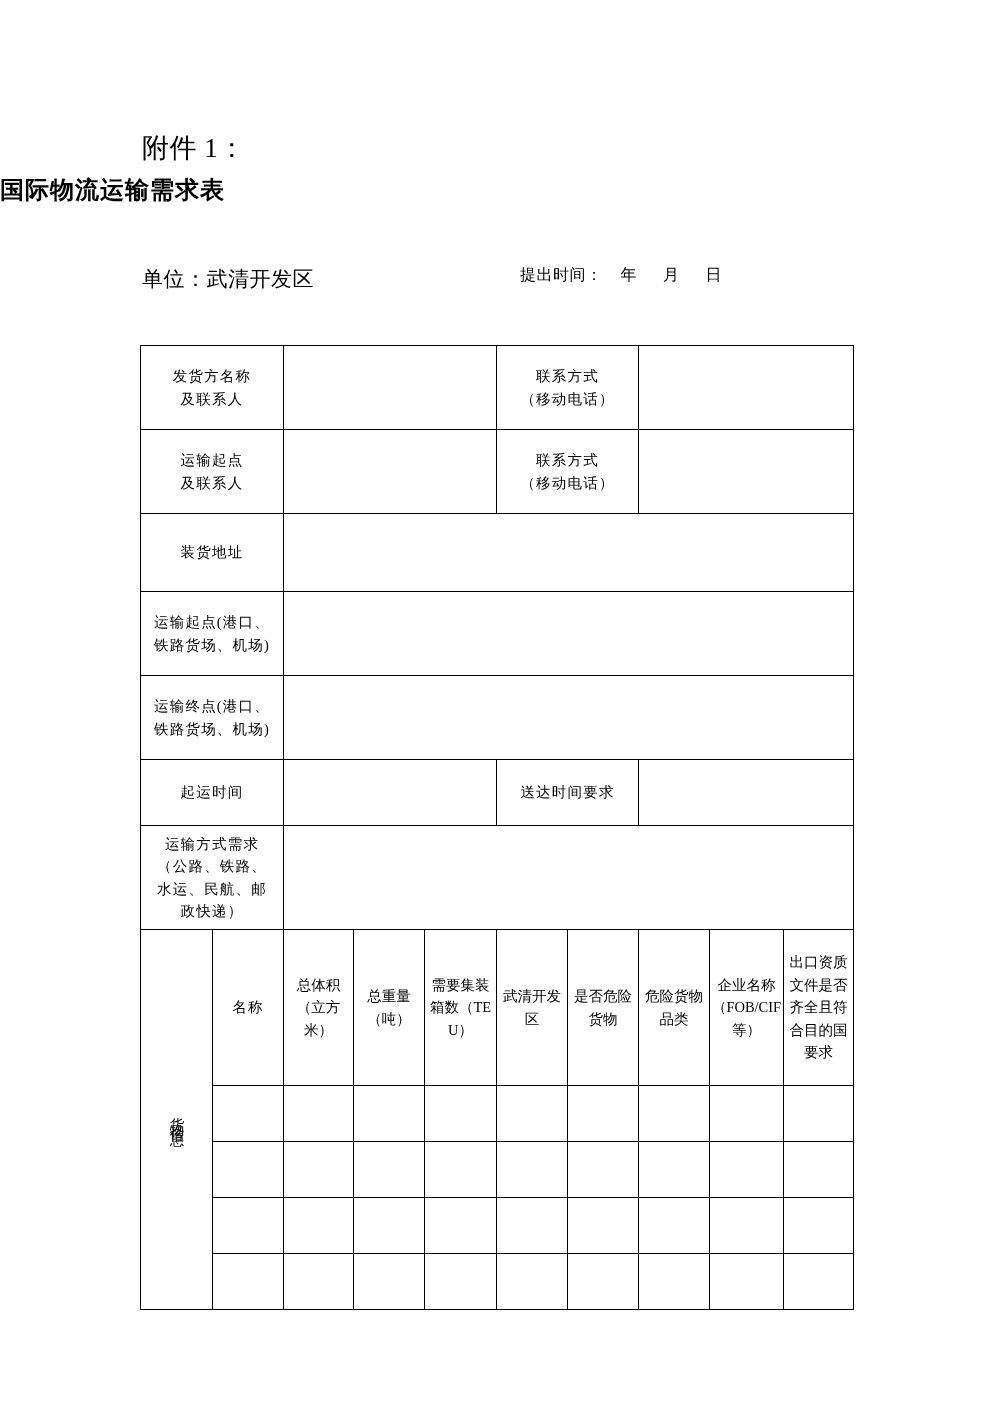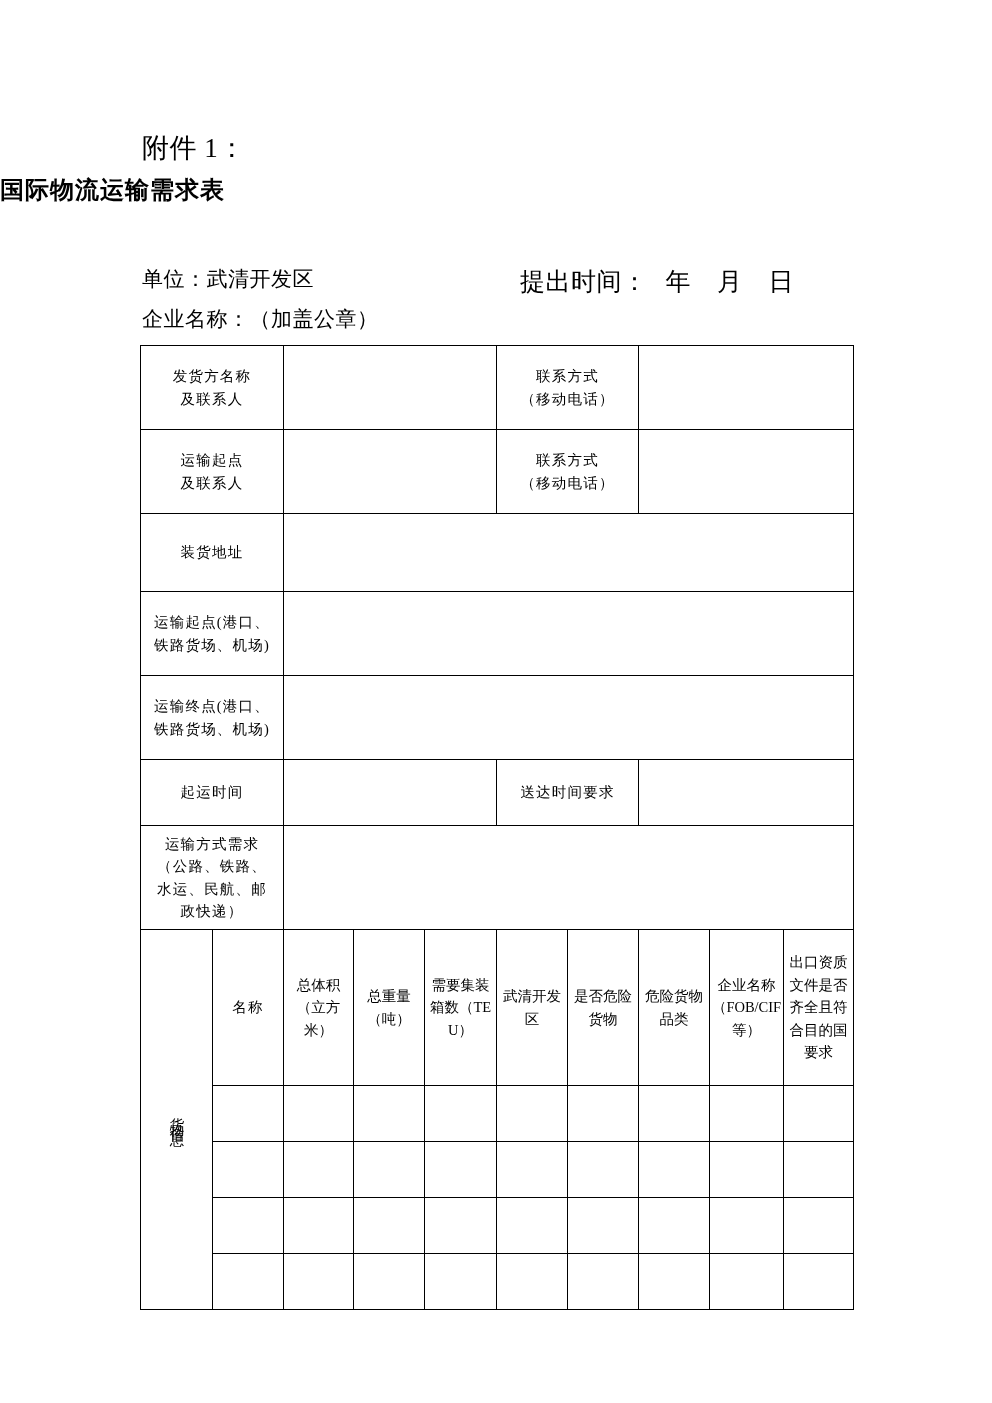--- a/index.html
+++ b/index.html
@@ -49,21 +49,21 @@
     top: 265px;
     font-size: 21px;
     white-space: nowrap;
     letter-spacing: 0.5px;
   }
   .meta-line1 .unit-val { letter-spacing: 0.5px; text-align: center; }
   .meta-time {
     position: absolute;
     left: 520px;
     top: 265px;
-    font-size: 25px;
+    font-size: 16px;
     white-space: nowrap;
     letter-spacing: 0.5px;
   }
   .meta-time .ymd { margin-left: 18px; }
   .meta-time .ymd span { margin-right: 26px; }
   .meta-line2 {
     position: absolute;
     left: 142px;
     top: 305px;
     font-size: 21px;
@@ -150,21 +150,20 @@
   <div class="doc-title">国际物流运输需求表</div>
 
   <div class="meta-line1">
     <span>单位：</span><span class="unit-val">武清开发区</span>
   </div>
 
   <div class="meta-time">
     <span>提出时间：</span><span class="ymd"><span>年</span><span>月</span><span>日</span></span>
   </div>
 
-  <div class="meta-line2">企业名称：（加盖公章）</div>
 
   <table class="form">
     <colgroup>
       <col style="width:72px">
       <col style="width:71px">
       <col style="width:70px">
       <col style="width:71px">
       <col style="width:72px">
       <col style="width:71px">
       <col style="width:71px">

